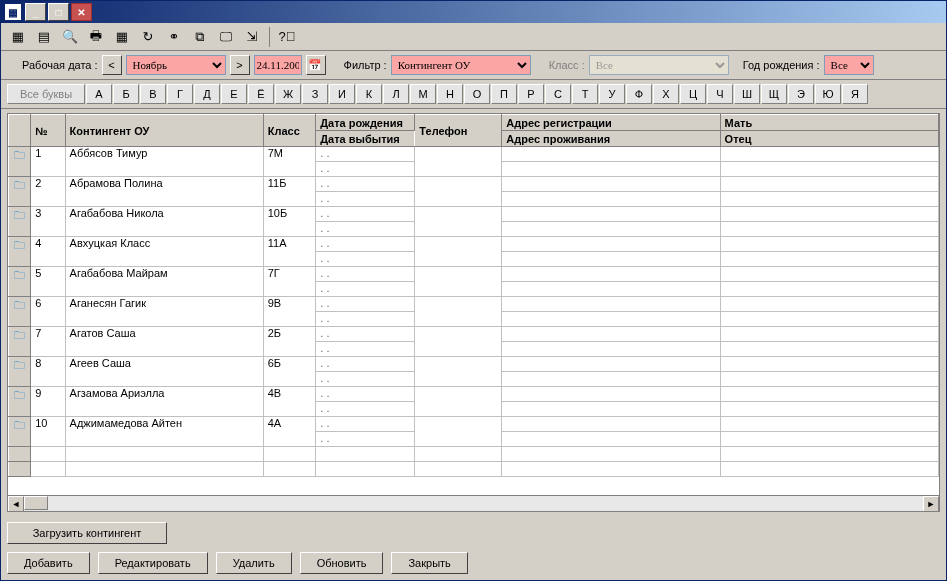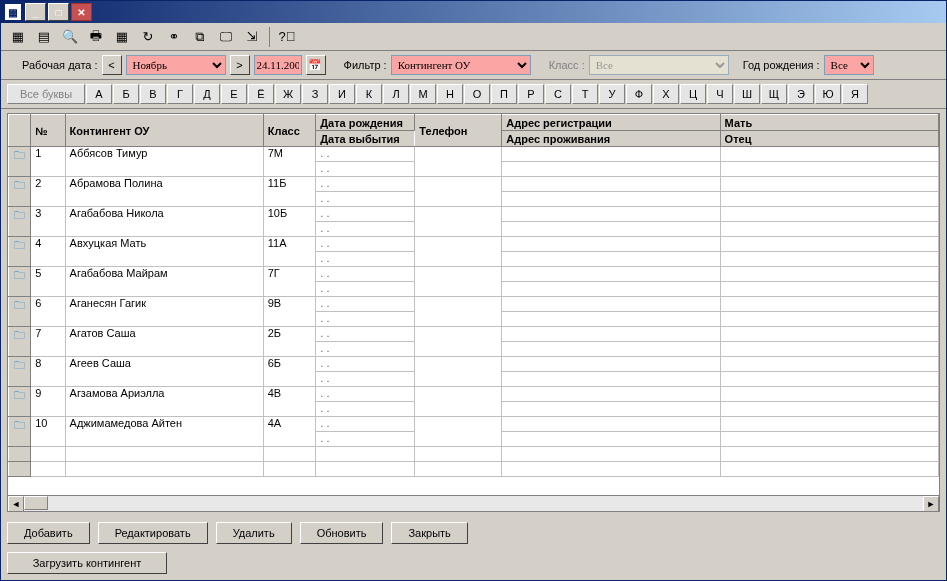--- a/index.html
+++ b/index.html
@@ -356,21 +356,21 @@
               <td></td>
             </tr>
             <tr>
               <td class="dotcell">.  .</td>
               <td></td>
               <td></td>
             </tr>
             <tr>
               <td rowspan="2" class="folder-cell"><span class="folder-icon">🗀</span></td>
               <td rowspan="2">4</td>
-              <td rowspan="2">Авхуцкая Мать</td>
+              <td rowspan="2">Авхуцкая Класс</td>
               <td rowspan="2">11А</td>
               <td class="dotcell">.  .</td>
               <td rowspan="2"></td>
               <td></td>
               <td></td>
             </tr>
             <tr>
               <td class="dotcell">.  .</td>
               <td></td>
               <td></td>
@@ -492,24 +492,24 @@
       <div class="arrow">◄</div>
       <div class="track">
           <div class="thumb"></div>
         </div>
       <div class="arrow">►</div>
     </div>
   </div>
 
   <div class="actionbar">
     <div class="row">
+      <button class="action-btn wide">Загрузить контингент</button>
+    </div>
+    <div class="row">
       <button class="action-btn">Добавить</button>
       <button class="action-btn">Редактировать</button>
       <button class="action-btn">Удалить</button>
       <button class="action-btn">Обновить</button>
       <button class="action-btn">Закрыть</button>
     </div>
-    <div class="row">
-      <button class="action-btn wide">Загрузить контингент</button>
-    </div>
   </div>
 
 </div>
 
 </body></html>

